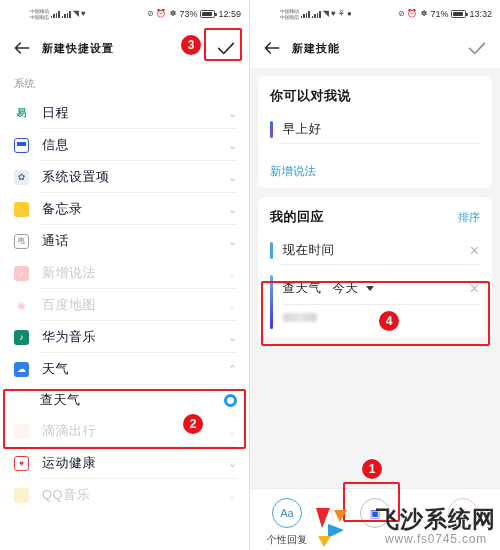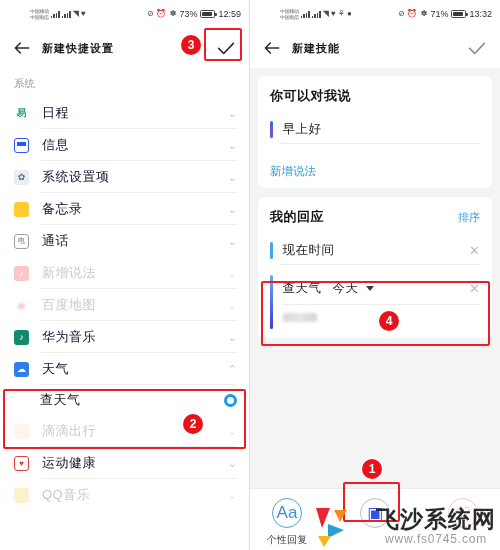--- a/index.html
+++ b/index.html
@@ -107,21 +107,21 @@
   .ec-bottom { height: 24px; display:flex; align-items:center; }
   .blurbox { width: 34px; height: 9px; border-radius: 2px;
              background: linear-gradient(90deg,#d7d7d7,#e6e6e6,#d4d4d4); filter: blur(1.6px); }
 
   
   .tabbar { position:absolute; left:0; right:0; bottom:0; height: 62px; background:#fff;
             border-top: 1px solid #ececec; display:flex; align-items:flex-start; justify-content:center;
             gap: 26px; padding-top: 9px; }
   .tab { width: 62px; display:flex; flex-direction:column; align-items:center; gap:5px; }
   .tab .circ { width: 30px; height: 30px; border-radius:50%; display:flex; align-items:center; justify-content:center;
-               font-size: 17px; }
+               font-size: 11px; }
   .tab .tl { font-size: 10px; letter-spacing:0.3px; }
   .tab.t1 .circ { border: 1px solid #4aa3d8; color:#3b8fd0; }
   .tab.t1 .tl { color:#3c3c3c; }
   .tab.t2 .circ { border: 1px solid #bdbdbd; color:#2f54eb; }
   .tab.t2 .tl { color:#3c3c3c; }
   .tab.t3 .circ { border: 1px solid #eec9c9; color:#e98c8c; }
   .tab.t3 .tl { color:#c9c9c9; }
 
   
   .ann-box { position: absolute; border: 2.5px solid #ee1c24; border-radius: 2px; pointer-events:none; }

